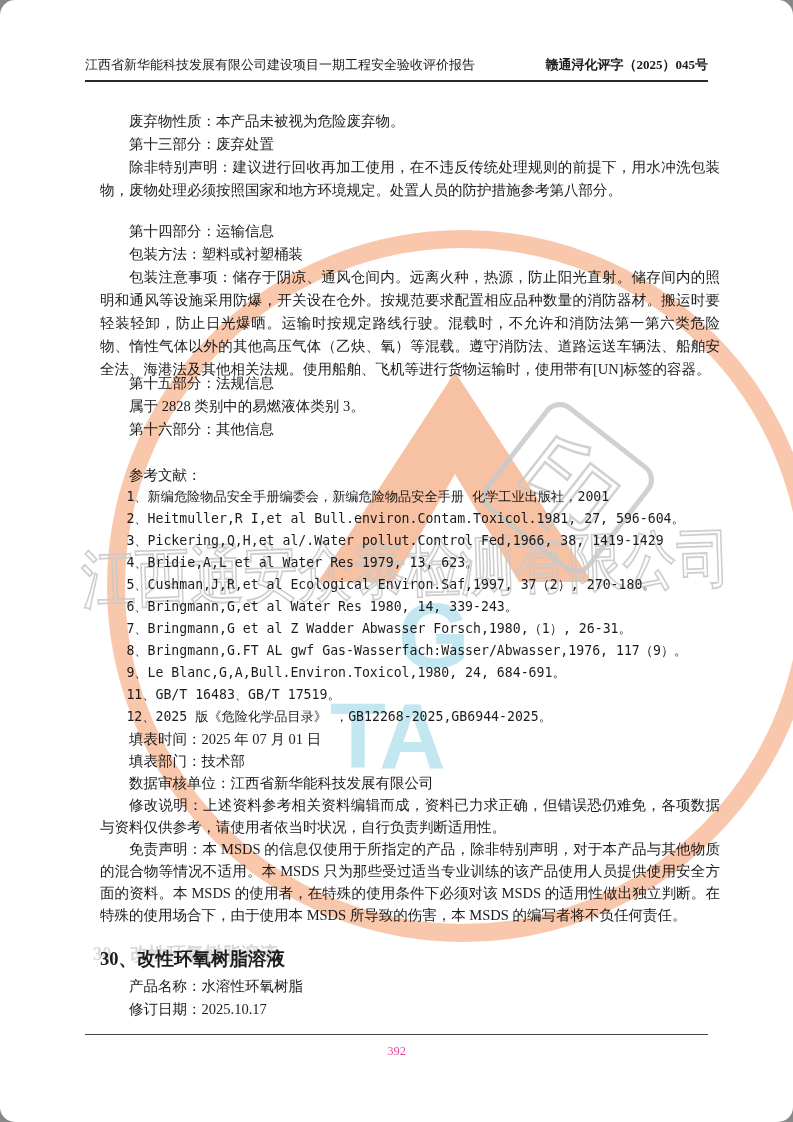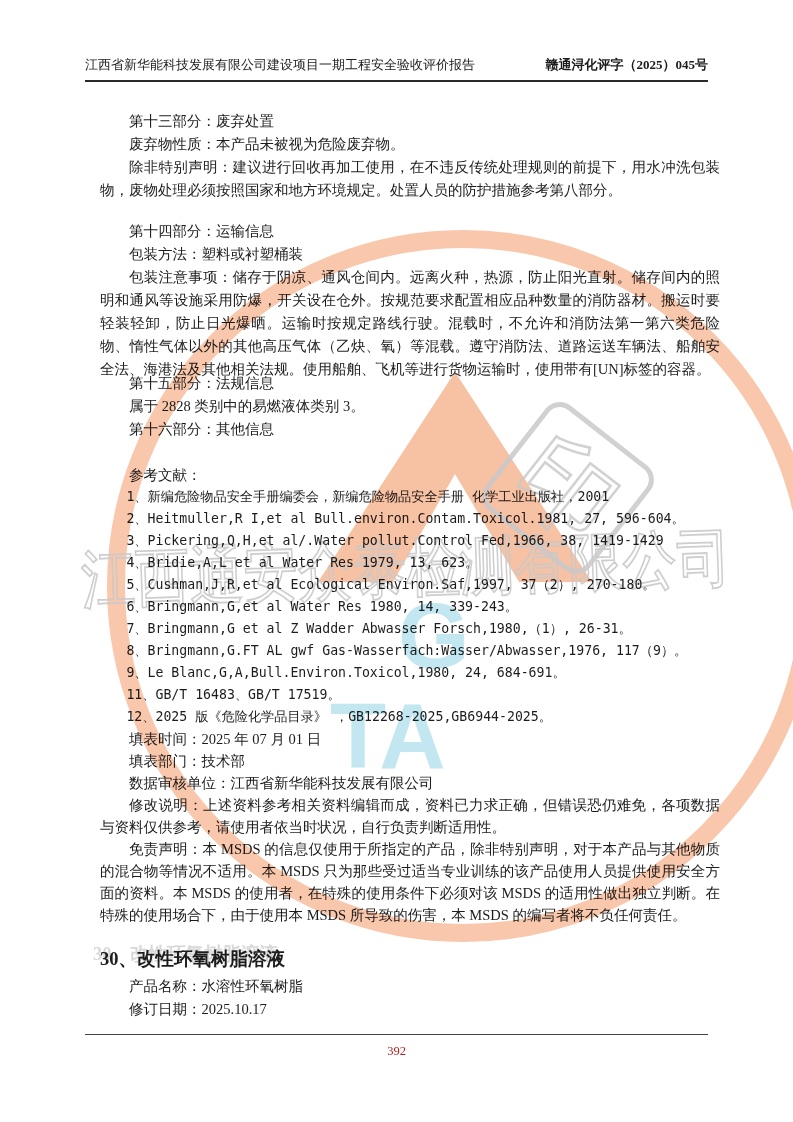--- a/index.html
+++ b/index.html
@@ -4,41 +4,42 @@
 <style>
   html,body{margin:0;padding:0;background:#888;}
   #page{
     position:relative;
     width:793px;height:1122px;
     background:#ffffff;
     margin:0 auto;
     overflow:hidden;
     font-family:"Liberation Serif","DejaVu Serif",serif;
     color:#1c1c1c;
+    border-radius:15px;
   }
   
   #header{
     position:absolute;left:85px;top:56px;width:623px;
     display:flex;justify-content:space-between;align-items:flex-end;
     font-size:13px;line-height:18px;
   }
   #header .hleft{font-weight:normal;}
   #header .hright{font-weight:bold;}
   #header-rule{
     position:absolute;left:85px;top:80px;width:623px;height:0;
     border-top:2px solid #2a2a2a;
   }
   
   #footer-rule{
     position:absolute;left:85px;top:1034px;width:623px;height:0;
     border-top:1.5px solid #444;
   }
   #page-number{
     position:absolute;left:0;top:1044px;width:100%;
-    text-align:center;font-size:12.5px;color:#b91c1c;
+    text-align:center;font-size:12.5px;color:#ec4899;
   }
   
   .group{position:absolute;left:100px;width:620px;z-index:2;}
   #body1{top:110px;line-height:23px;}
   #body2{top:220px;line-height:23px;}
   #body3{top:372px;line-height:23px;}
   #body4{top:464px;line-height:22px;}
   #body5{top:948px;line-height:23px;}
   .ln{margin:0;font-size:14.5px;}
   .para{text-indent:2em;text-align:justify;}
@@ -66,22 +67,22 @@
 
 <div id="page">
 
   <div id="header">
     <span class="hleft">江西省新华能科技发展有限公司建设项目一期工程安全验收评价报告</span>
     <span class="hright">赣通浔化评字（2025）045号</span>
   </div>
   <div id="header-rule"></div>
 
   <div id="body1" class="group">
+      <p class="ln para">废弃物性质：本产品未被视为危险废弃物。</p>
       <p class="ln para">第十三部分：废弃处置</p>
-      <p class="ln para">废弃物性质：本产品未被视为危险废弃物。</p>
       <p class="ln para">除非特别声明：建议进行回收再加工使用，在不违反传统处理规则的前提下，用水冲洗包装物，废物处理必须按照国家和地方环境规定。处置人员的防护措施参考第八部分。</p>
     </div>
   <div id="body2" class="group">
       <p class="ln para">第十四部分：运输信息</p>
       <p class="ln para">包装方法：塑料或衬塑桶装</p>
       <p class="ln para">包装注意事项：储存于阴凉、通风仓间内。远离火种，热源，防止阳光直射。储存间内的照明和通风等设施采用防爆，开关设在仓外。按规范要求配置相应品种数量的消防器材。搬运时要轻装轻卸，防止日光爆晒。运输时按规定路线行驶。混载时，不允许和消防法第一第六类危险物、惰性气体以外的其他高压气体（乙炔、氧）等混载。遵守消防法、道路运送车辆法、船舶安全法、海港法及其他相关法规。使用船舶、飞机等进行货物运输时，使用带有[UN]标签的容器。</p>
     </div>
   <div id="body3" class="group">
       <p class="ln para">第十五部分：法规信息</p>
       <p class="ln para">属于 2828 类别中的易燃液体类别 3。</p>

